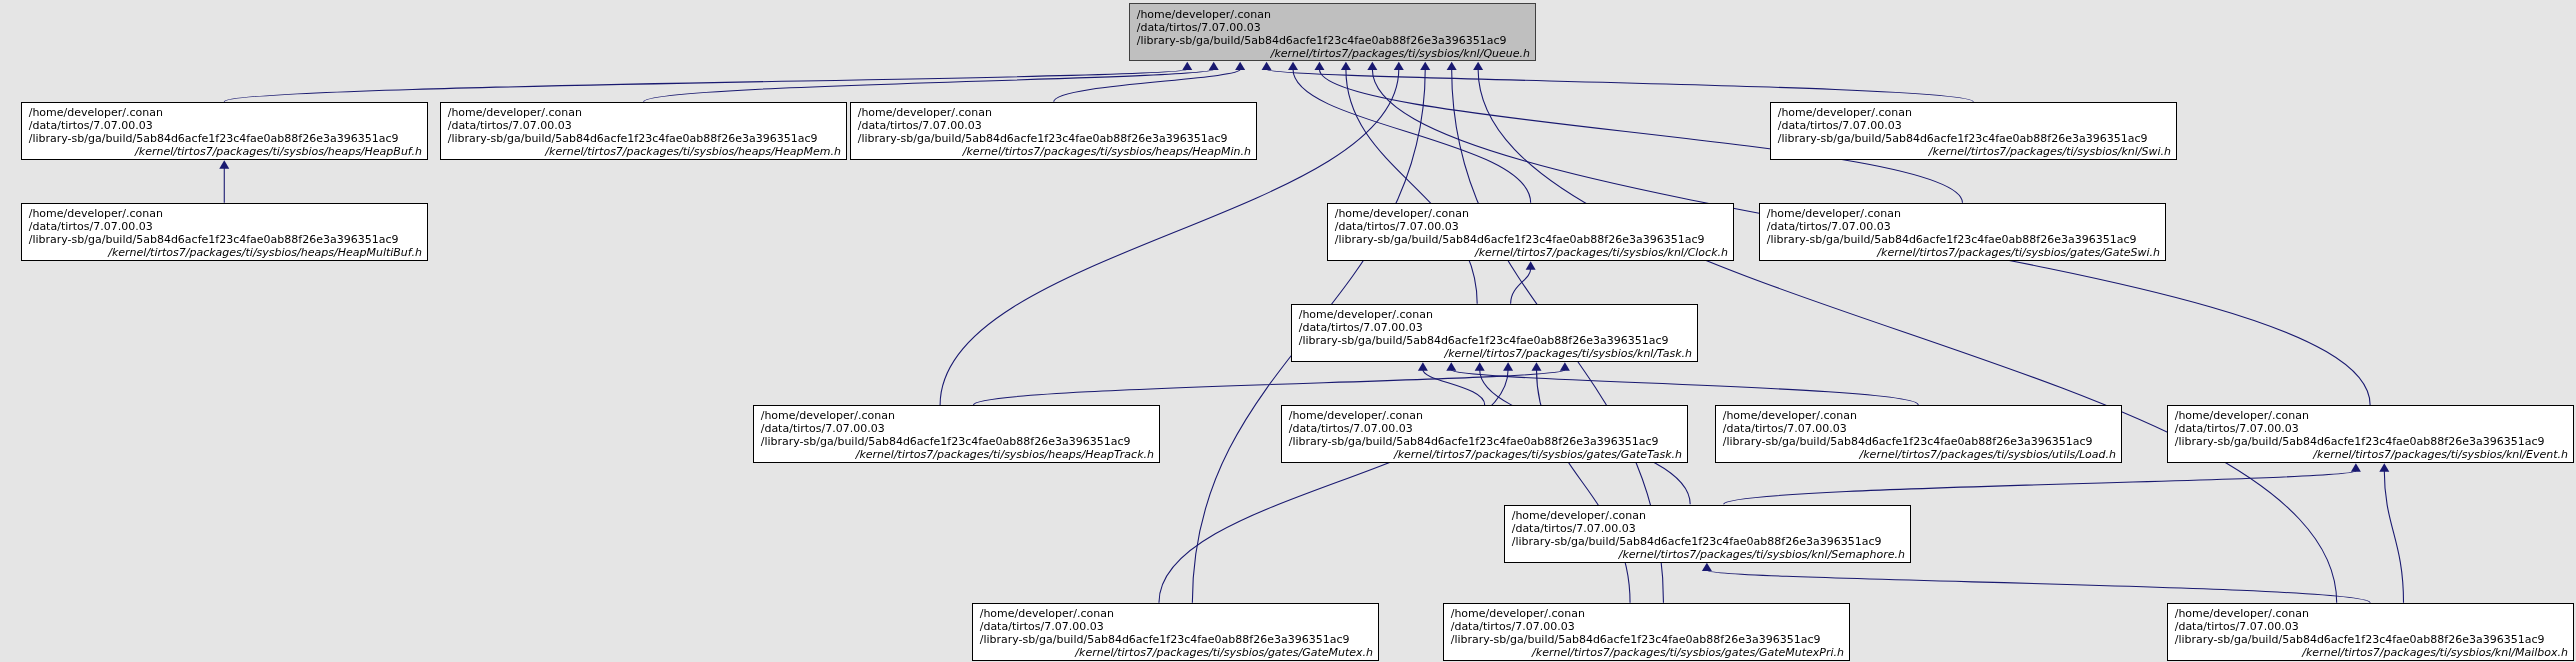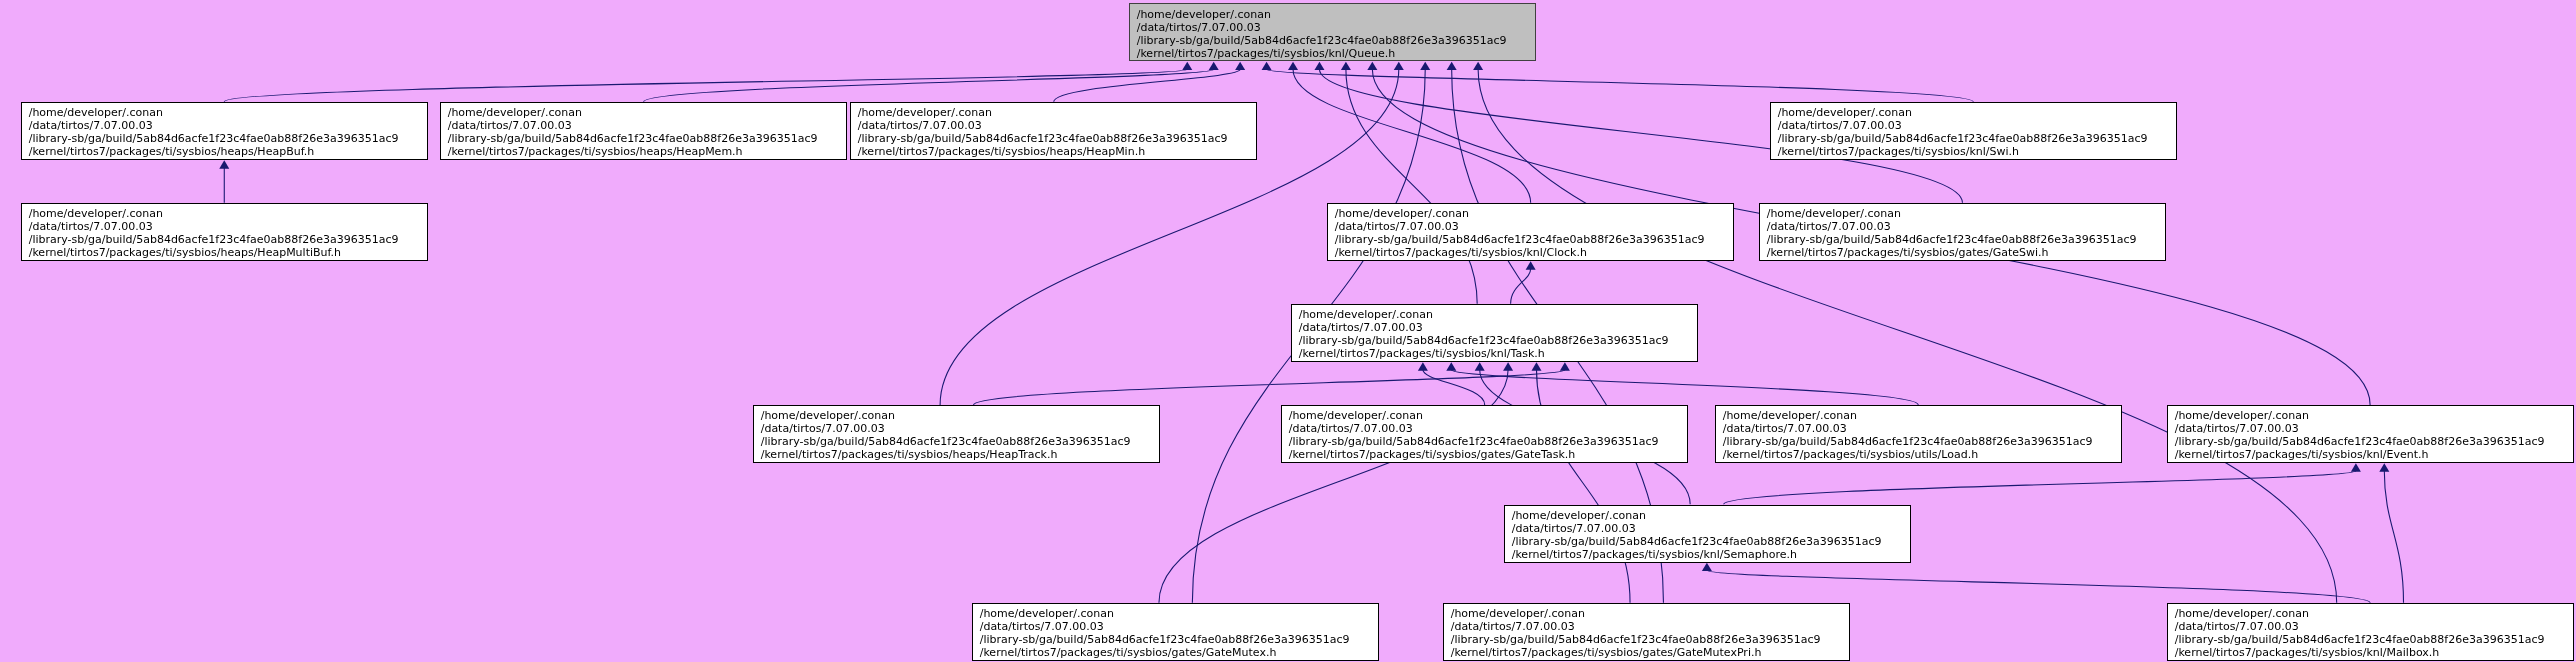--- a/index.html
+++ b/index.html
@@ -1,33 +1,33 @@
 <!DOCTYPE html>
 <html style="font-size:13.4px"><head>
 <meta charset="utf-8">
 <style>
   html,body{margin:0;padding:0;background:#ffffff;}
   body{font-family:"DejaVu Sans","Liberation Sans",sans-serif;}
-  #canvas{position:relative;width:2576px;height:662px;background:#f0abfc;overflow:hidden;}
+  #canvas{position:relative;width:2576px;height:662px;background:#e5e5e5;overflow:hidden;}
   #edges{position:absolute;left:0;top:0;width:2576px;height:662px;pointer-events:none;}
   .node{
     position:absolute;
     box-sizing:border-box;
     border:0.8px solid #000000;
     background:#ffffff;
     font-size:11px;
     line-height:13px;
     color:#000000;
     padding:3.3px 5px 3.3px 6.7px;
     white-space:pre;
     overflow:hidden;
   }
   .node.root{background:#bfbfbf;border:0.8px solid #404040;}
   .node .l1,.node .l2,.node .l3{display:block;text-align:left;}
-  .node .l4{display:block;text-align:left;}
+  .node .l4{display:block;text-align:right;font-style:italic;}
 </style>
 </head>
 <body>
 
 <div id="canvas">
   <svg id="edges" viewBox="0 0 3084 793" preserveAspectRatio="none">
       <path d="M 268.5,122 C 268.5,100.4 1421.3975,95.6 1421.3975,83" fill="none" stroke="#191970" stroke-width="1.3"></path>
       <polygon points="1415.3975,84 1427.3975,84 1421.3975,74" fill="#191970"></polygon>
       <path d="M 770.5,122 C 770.5,100.4 1453.0525,95.6 1453.0525,83" fill="none" stroke="#191970" stroke-width="1.3"></path>
       <polygon points="1447.0525,84 1459.0525,84 1453.0525,74" fill="#191970"></polygon>

